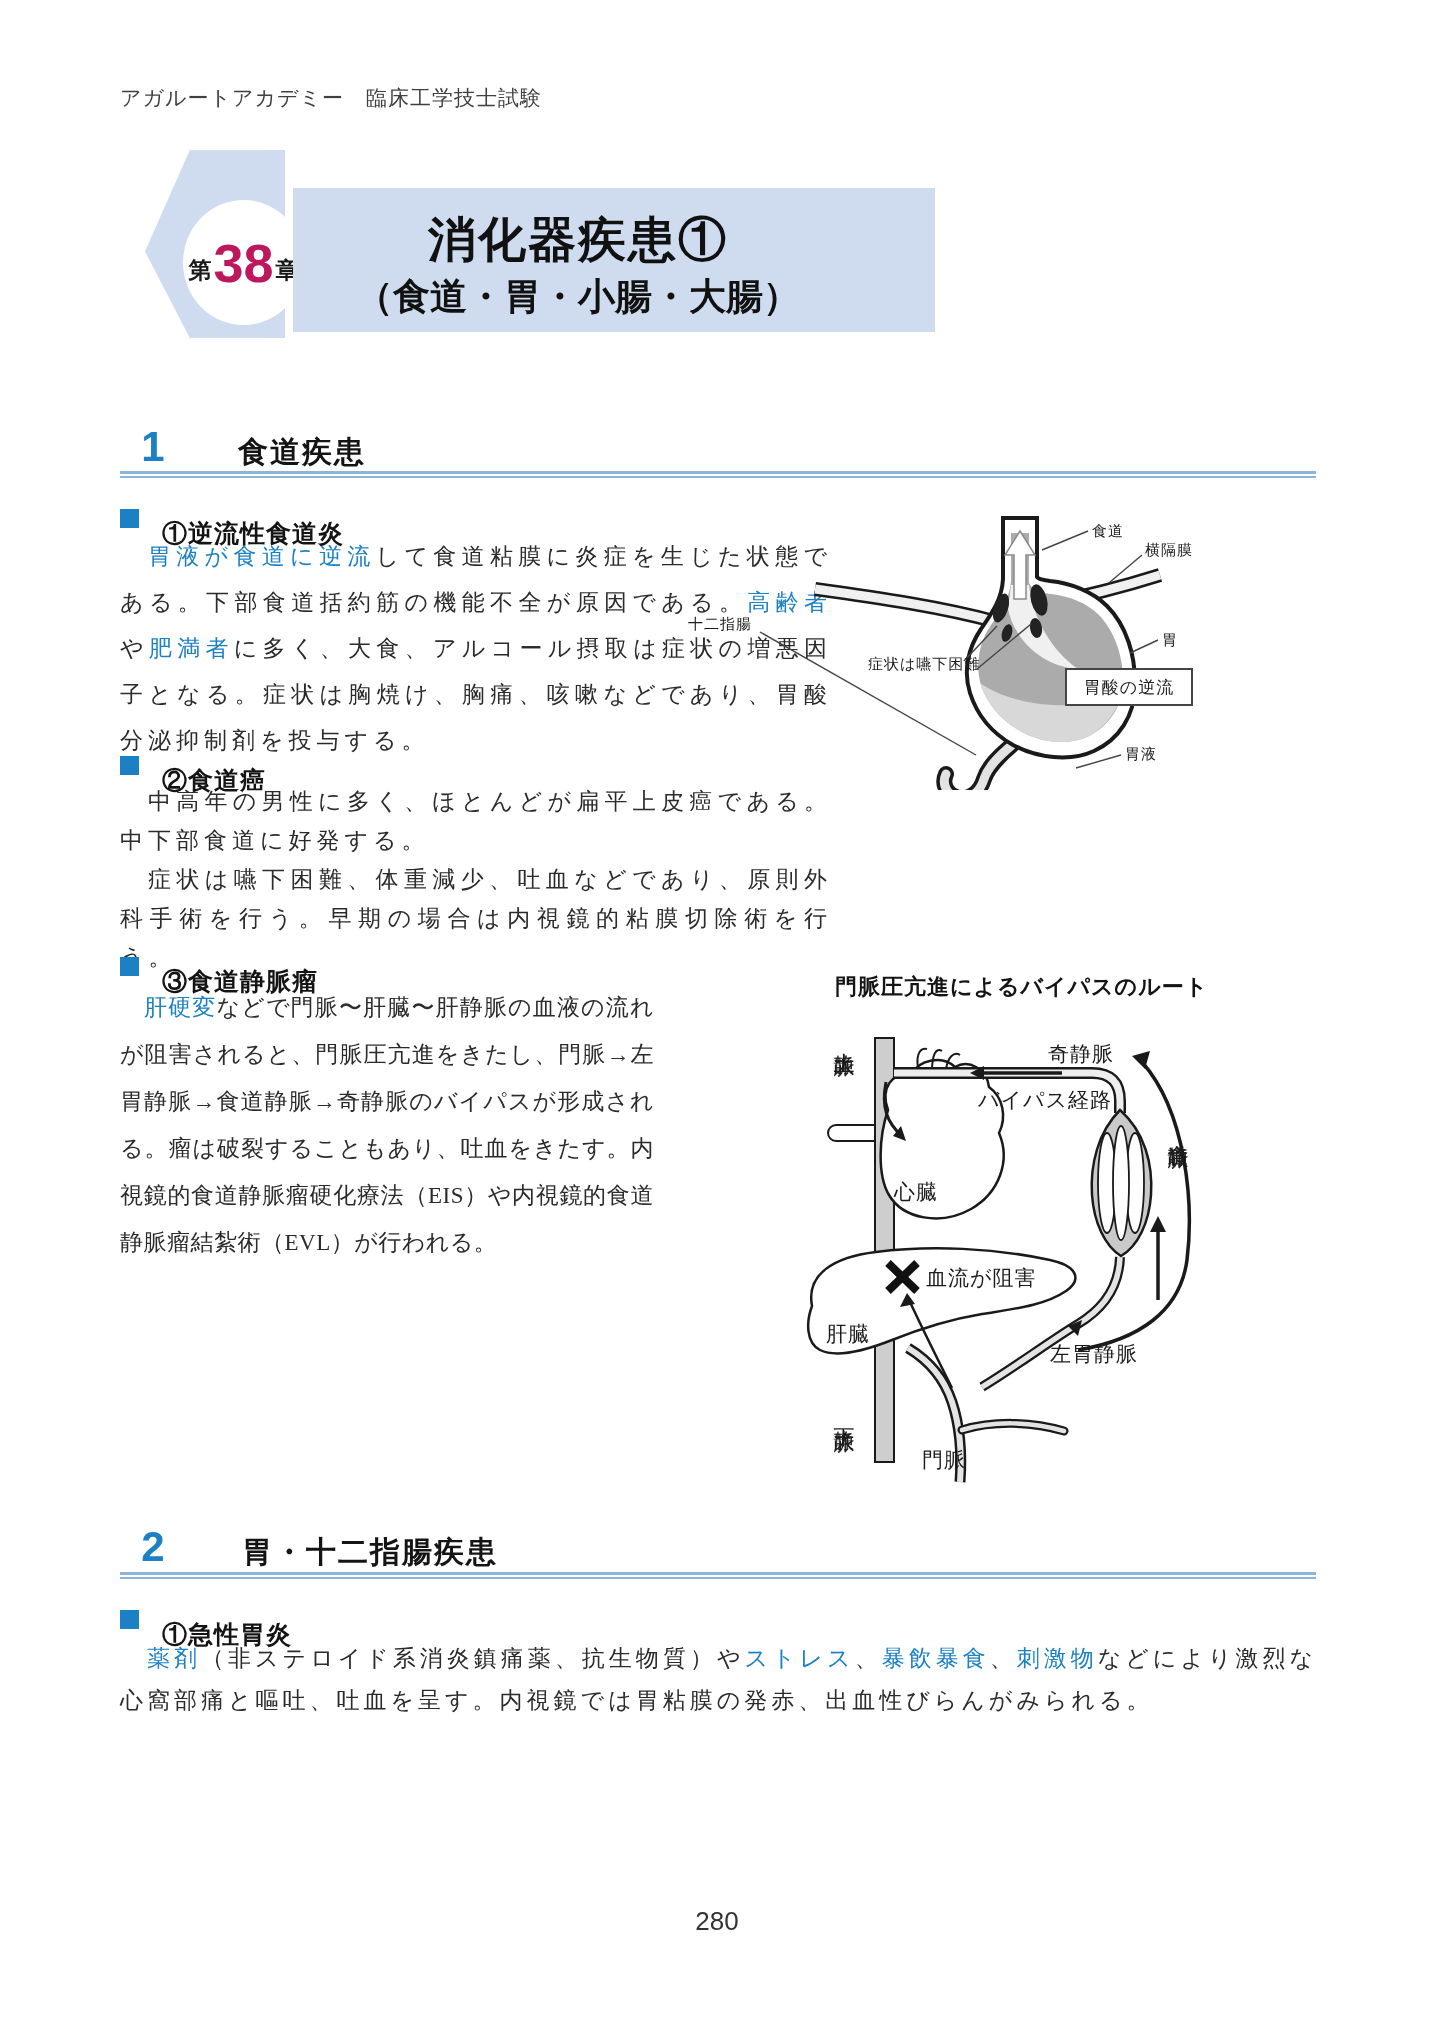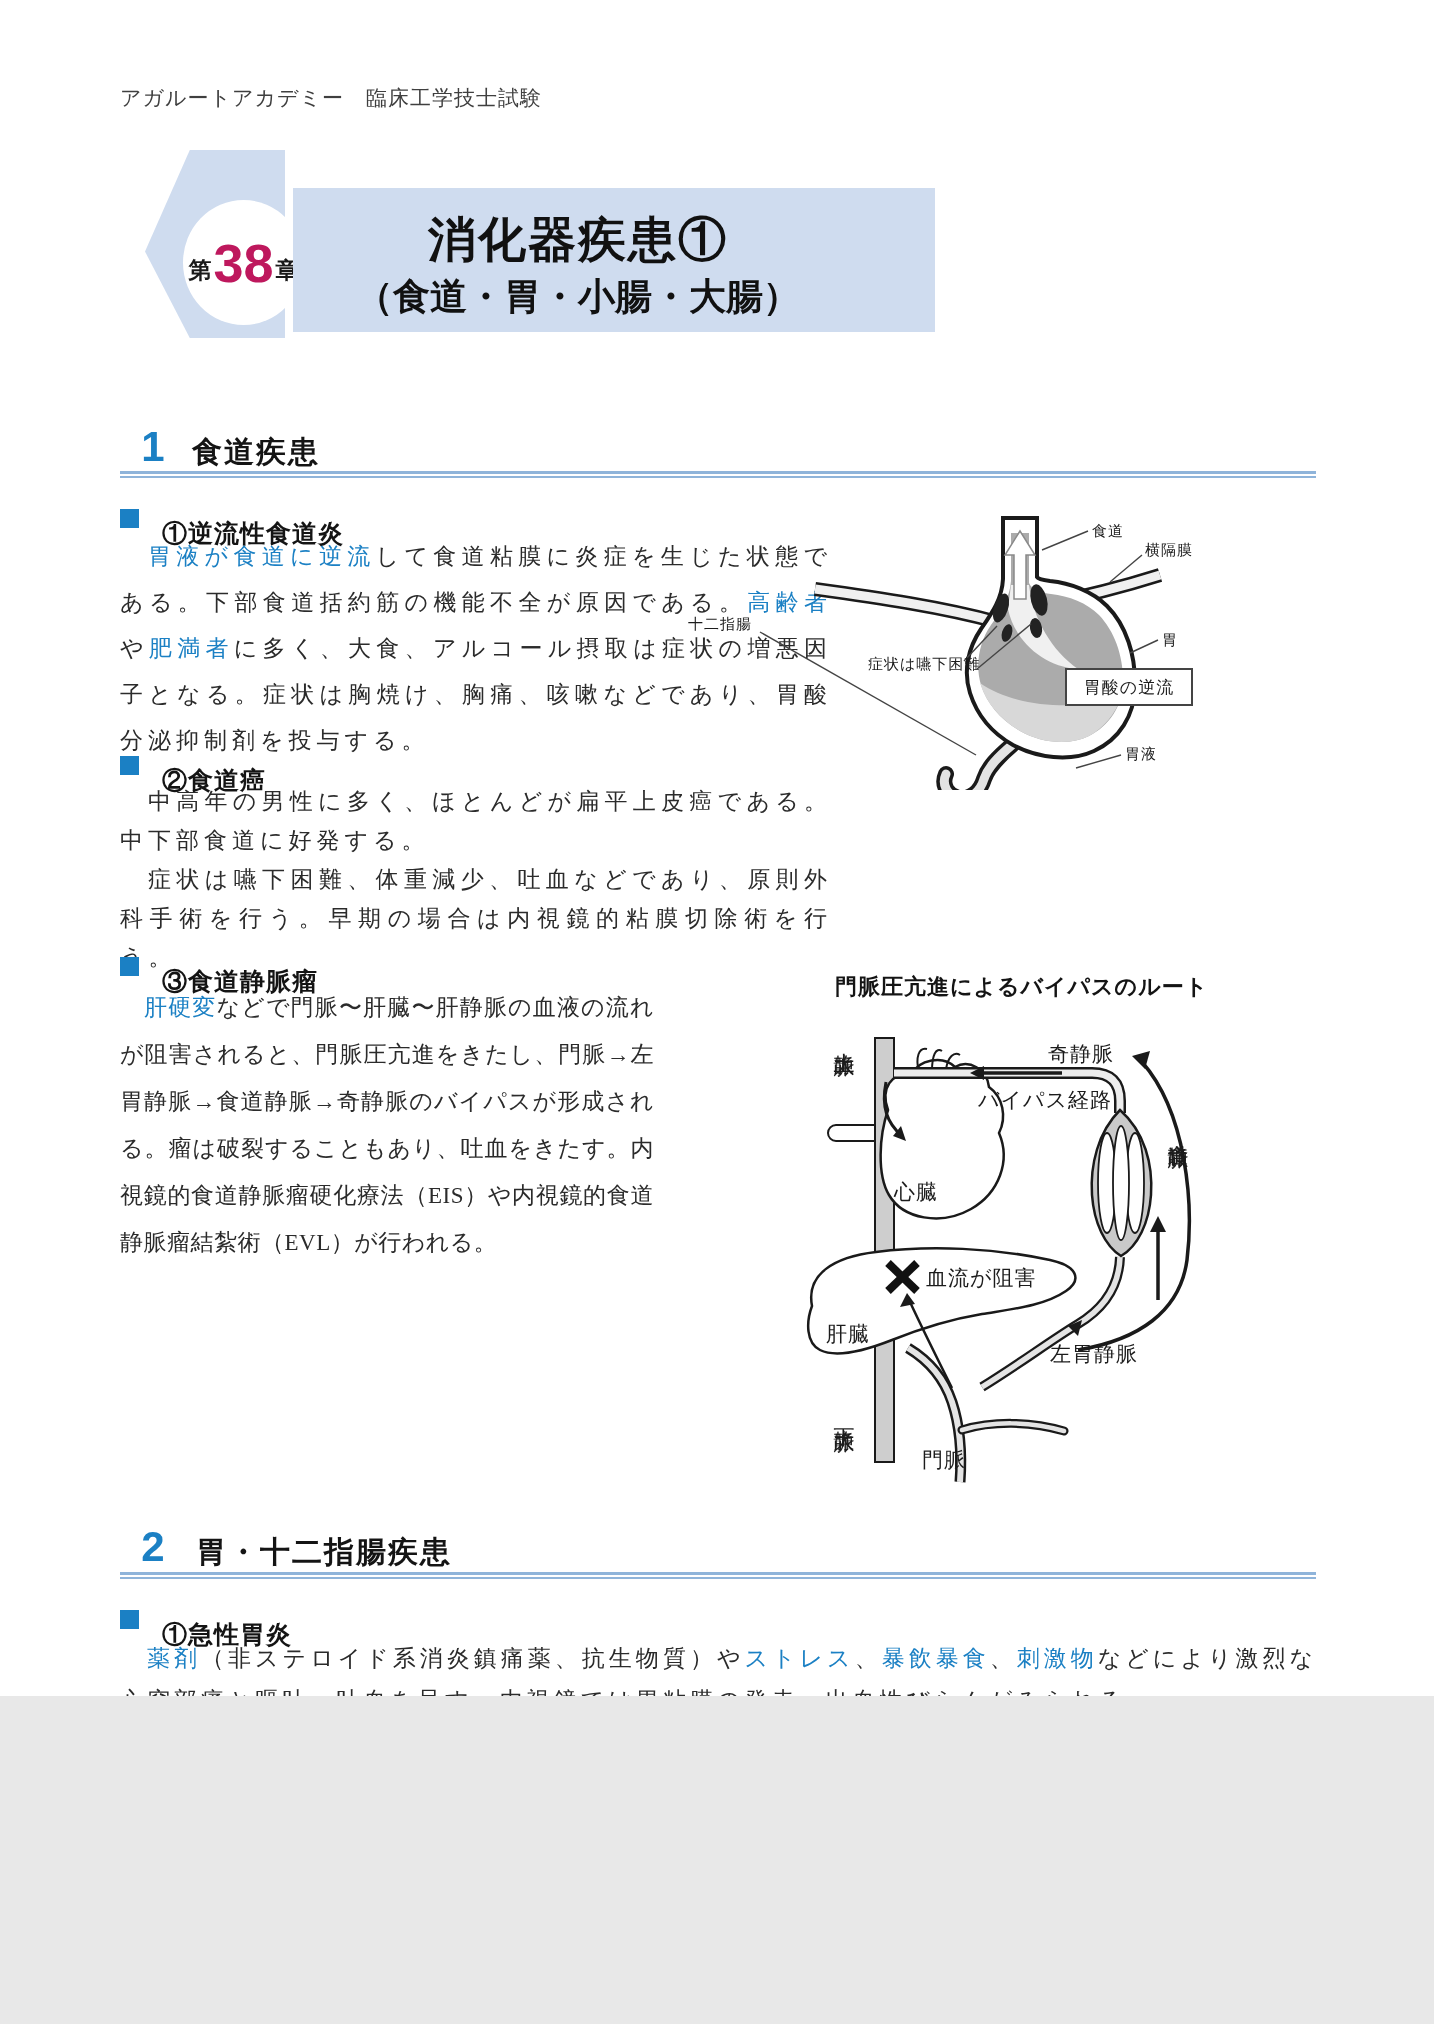--- a/index.html
+++ b/index.html
@@ -1,32 +1,32 @@
 <!DOCTYPE html>
 <html><head>
 <meta charset="utf-8">
 <style>
   html,body{margin:0;padding:0;background:#e8e8e8;}
-  #page{position:relative;width:1434px;height:1696px;background:#ffffff;overflow:hidden;
+  #page{position:relative;width:1434px;height:2024px;background:#ffffff;overflow:hidden;
         font-family:"Liberation Sans",sans-serif;color:#2b2b2b;}
   .abs{position:absolute;}
   .doc-header{left:120px;top:84px;font-size:21px;color:#3f3f3f;letter-spacing:1px;}
   
   .badge{left:145px;top:150px;width:140px;height:188px;background:#cfdcef;
          clip-path:polygon(32% 0,100% 0,100% 100%,32% 100%,0 54%);}
   .badge-oval{left:183px;top:200px;width:121px;height:125px;border-radius:50%;background:#ffffff;
               display:flex;align-items:center;justify-content:center;gap:2px;}
   .ch-small{font-size:23px;font-weight:bold;color:#1a1a1a;position:relative;top:8px;}
   .ch-num{font-size:54px;font-weight:bold;color:#be185d;line-height:1;}
   .ch-bar{left:293px;top:188px;width:642px;height:144px;background:#cfdcef;}
   .ch-title{left:428px;top:208px;font-size:48px;font-weight:bold;color:#111;letter-spacing:2px;}
   .ch-subtitle{left:356px;top:272px;font-size:37px;font-weight:bold;color:#111;}
   
   .sec-num{width:62px;text-align:center;font-size:42px;font-weight:bold;color:#1b80c4;line-height:1;}
-  .sec-title{font-size:30px;font-weight:bold;color:#141414;letter-spacing:2px;}
+  .sec-title{font-size:30px;font-weight:bold;color:#141414;letter-spacing:2px;margin-left:46px;}
   .sec-rule{height:2px;border-top:3px solid #8fb4da;border-bottom:2px solid #8fb4da;width:1196px;}
   .bullet{width:19px;height:19px;background:#1b80c4;}
   .sub-head{font-size:25px;font-weight:bold;color:#141414;letter-spacing:1px;margin-top:16px;}
   
   .body-p{font-family:"Liberation Serif","DejaVu Serif",serif;font-size:23px;line-height:46px;
           text-align:justify;color:#2b2b2b;}
   .sp5{letter-spacing:5px;text-indent:28px;}
   .sp0{letter-spacing:0.5px;text-indent:24px;}
   .sp4{letter-spacing:4px;text-indent:27px;}
   .lh39{line-height:39px;}

